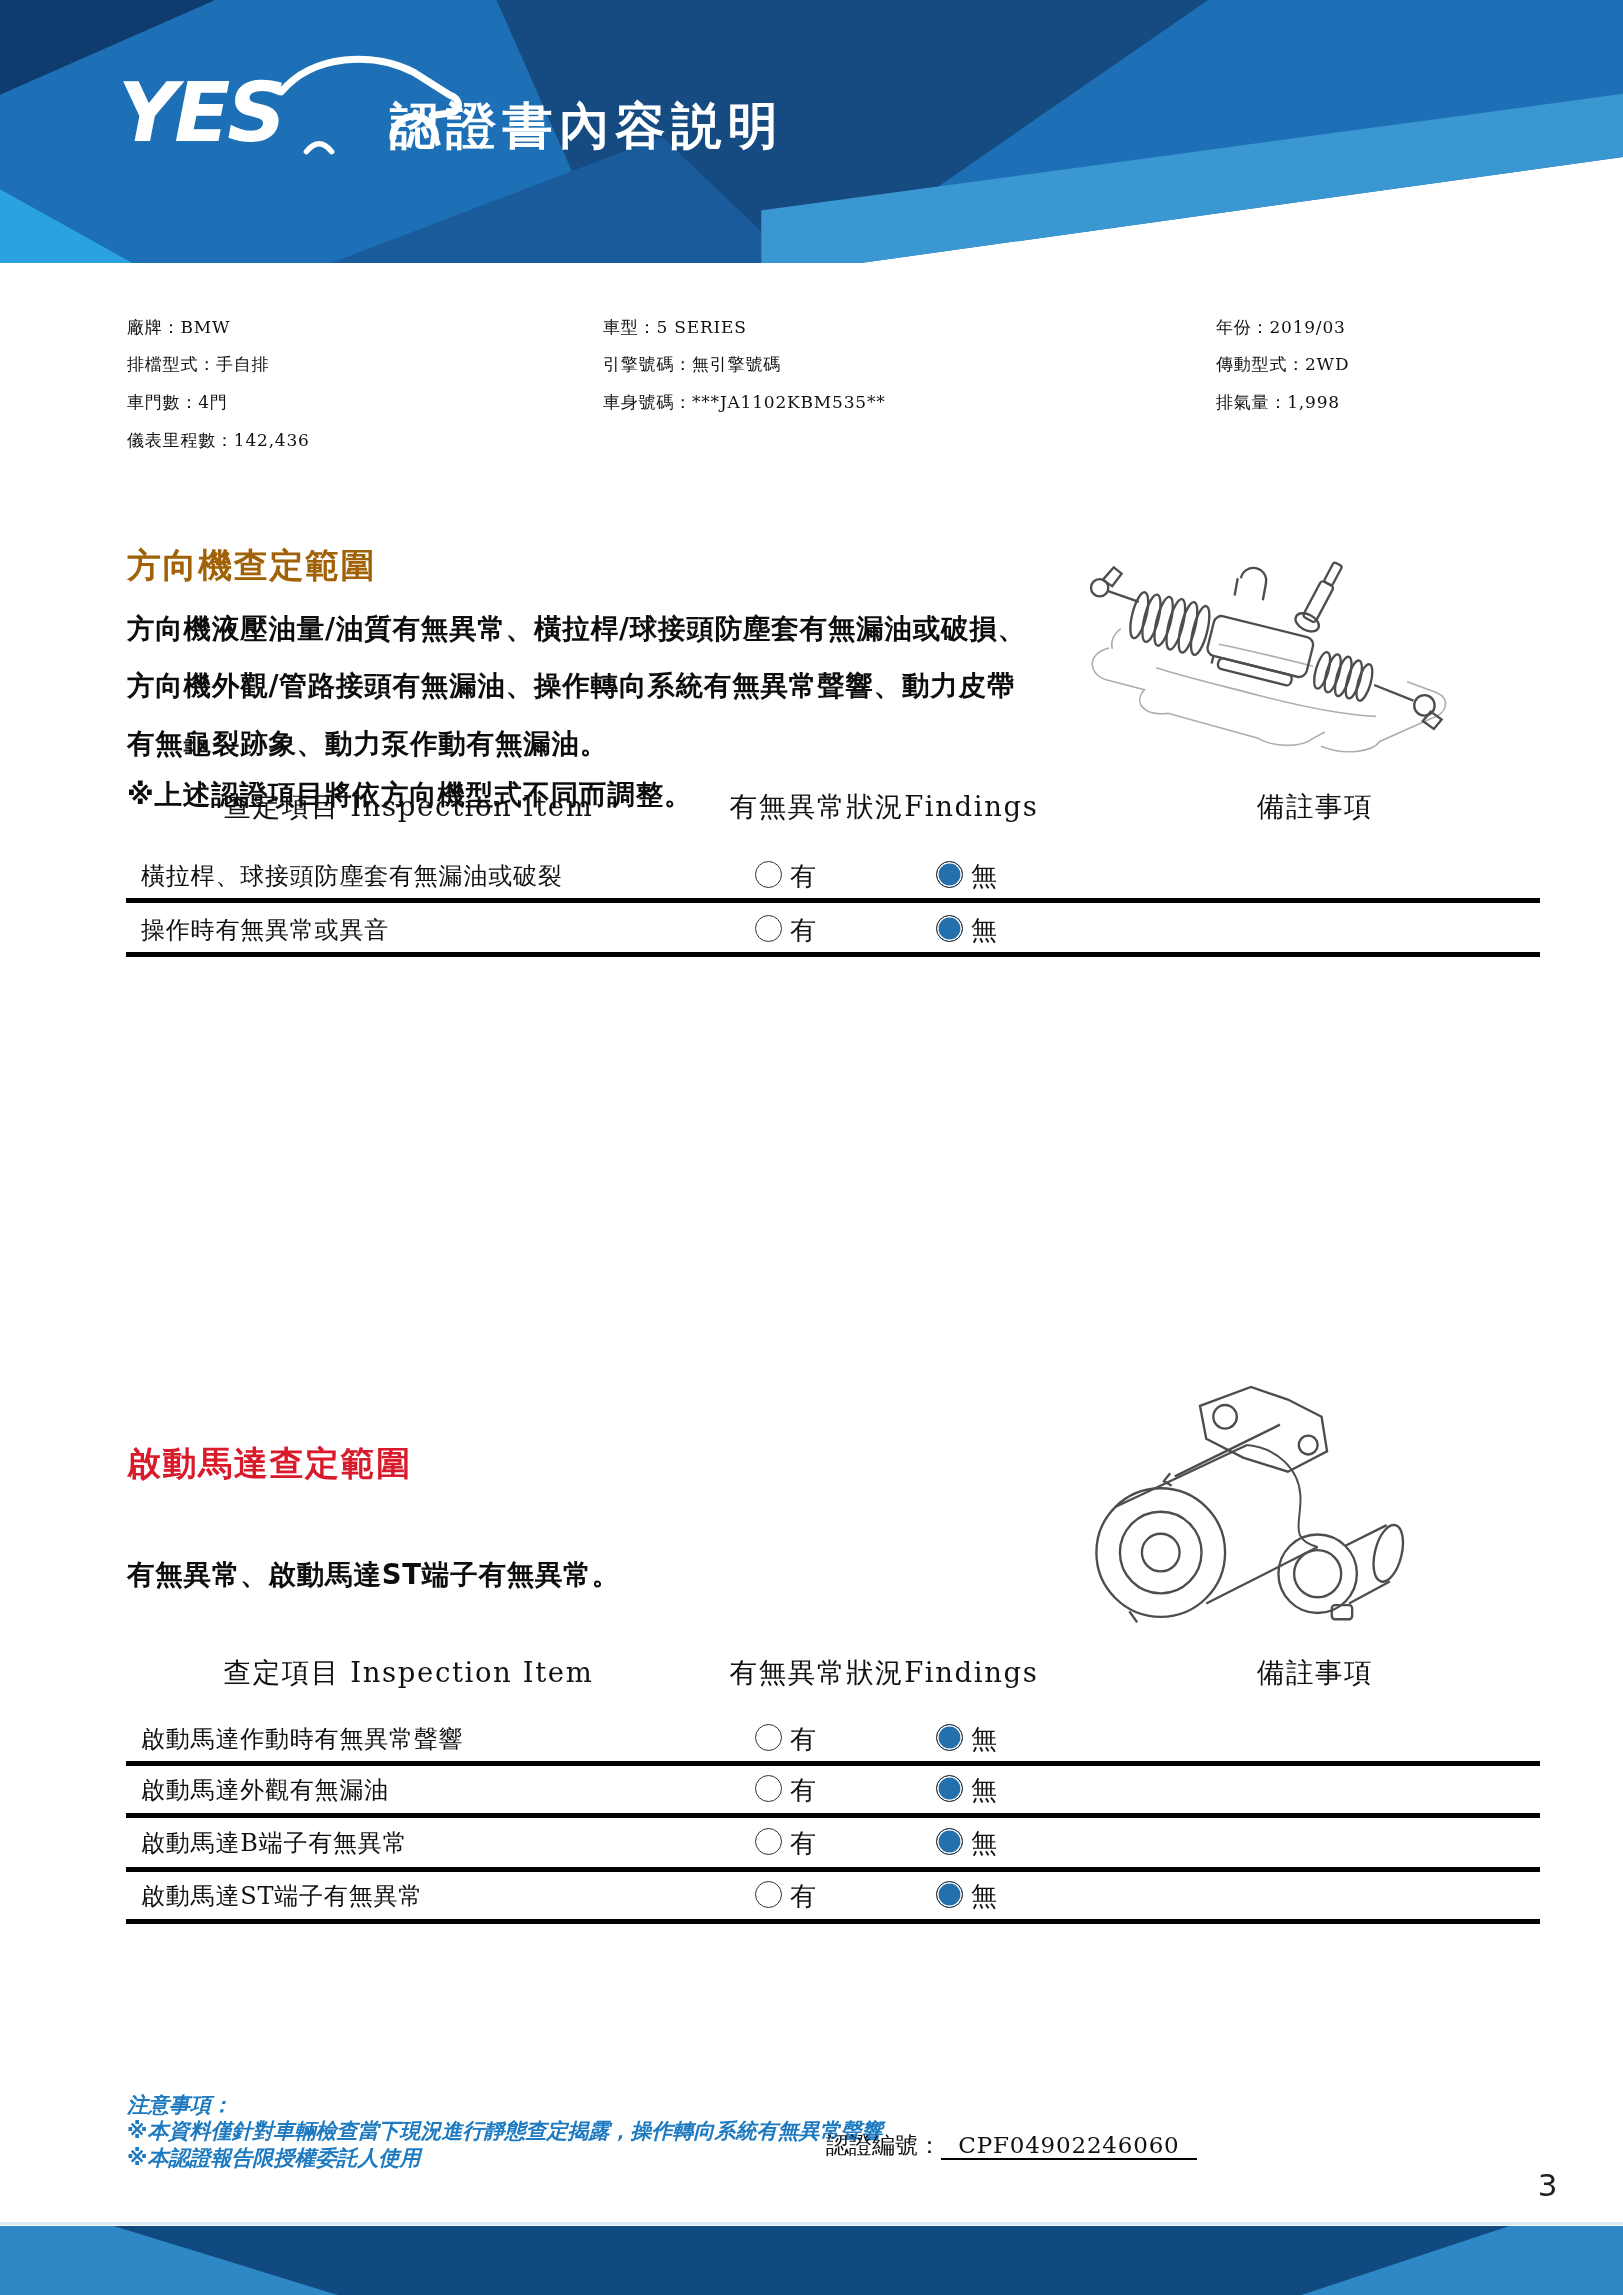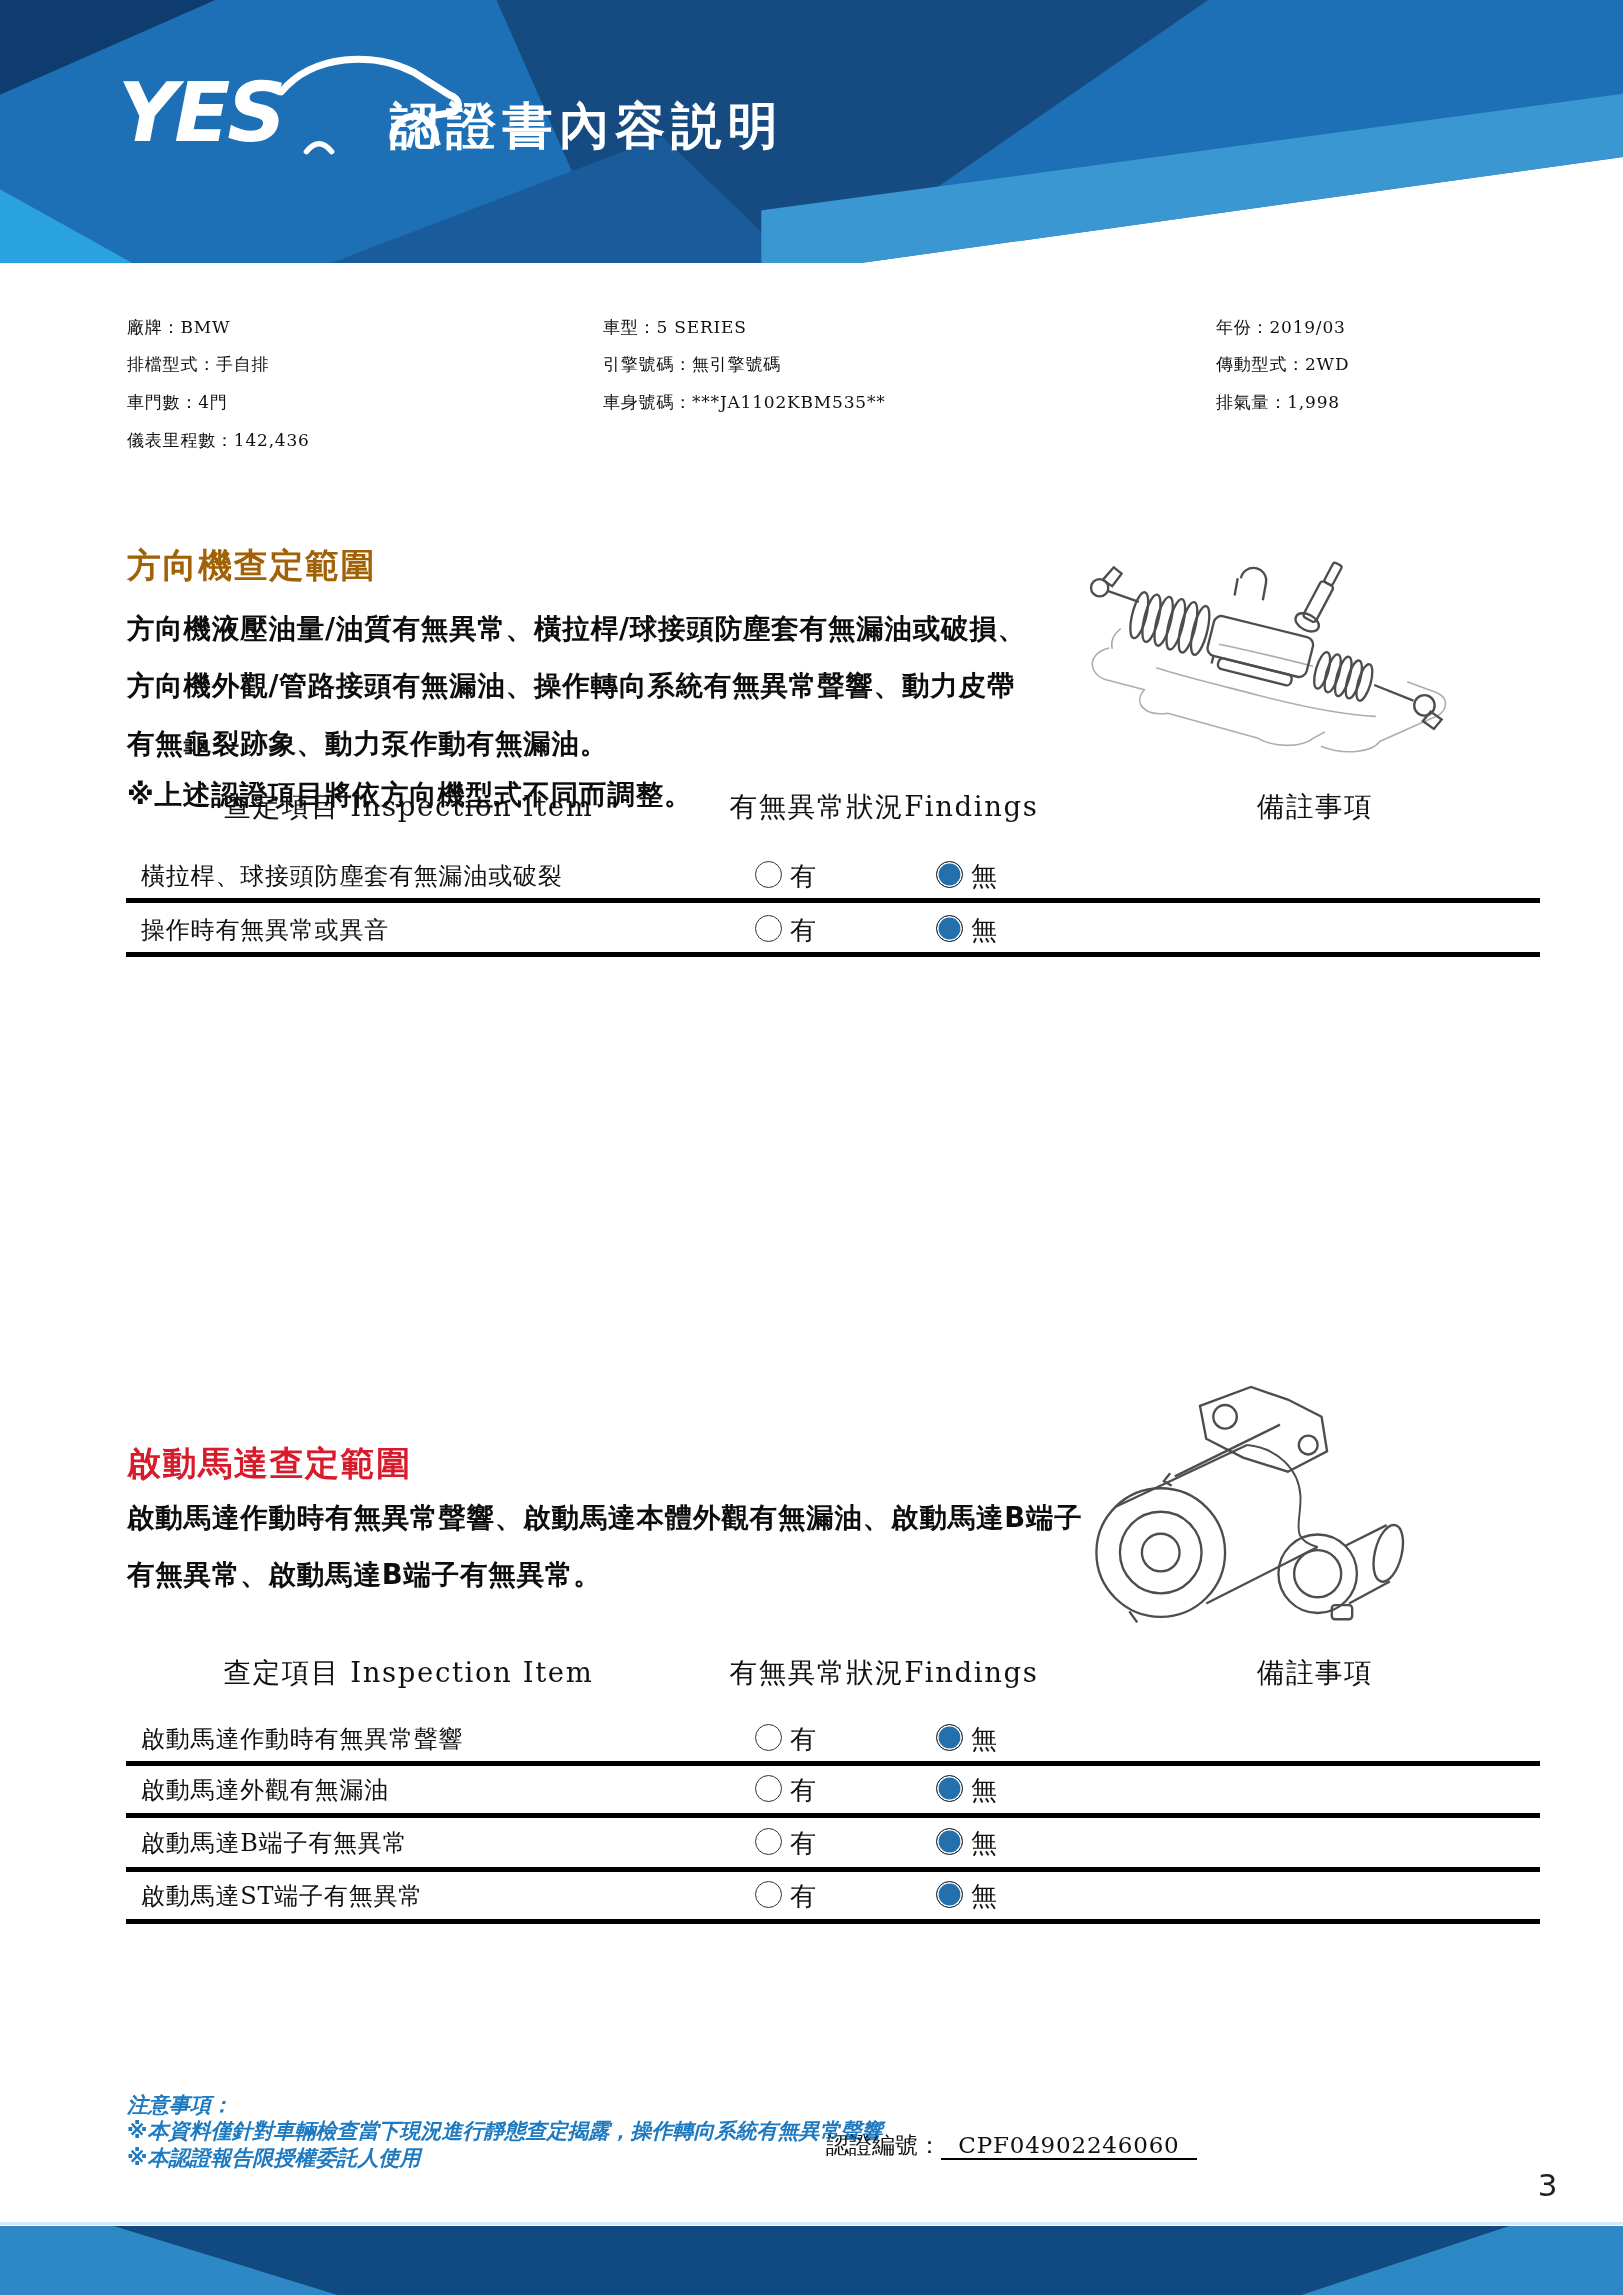--- a/index.html
+++ b/index.html
@@ -160,22 +160,21 @@
     <div class="titem">操作時有無異常或異音</div>
     <span class="radio" style="left:744px"></span>
     <span class="rlabel" style="left:779px">有</span>
     <span class="radio checked" style="left:925px"></span>
     <span class="rlabel" style="left:960px">無</span>
   </div>
   <div class="hline" style="top:952px"></div>
 
   <div class="abs sans sec-title" style="left:127px;top:1441px;color:#d91a2a">啟動馬達查定範圍</div>
 
-  <div class="abs sans desc" style="left:127px;top:1500px">啟動馬達作動時有無異常聲響、啟動馬達本體外觀有無漏油、啟動馬達B端子</div>
-  <div class="abs sans desc" style="left:127px;top:1557px">有無異常、啟動馬達B端子有無異常。</div>
+  <div class="abs sans desc" style="left:127px;top:1557px">有無異常、啟動馬達ST端子有無異常。</div>
 
   <div class="abs" style="left:1082px;top:1376px">
     <svg width="334" height="255" viewBox="0 0 425 325" fill="none">
       <g stroke="#4d4d4d" stroke-width="3">
         <path d="M150 38 L 215 14 L 262 30 L 305 52 L 312 96 L 262 122 L 205 104 L 158 80 Z"></path>
         <circle cx="182" cy="52" r="15"></circle>
         <circle cx="288" cy="88" r="12"></circle>
         <path d="M118 128 L 252 62"></path>
         <path d="M112 124 l -8 10 l 10 6"></path>
         <circle cx="100" cy="225" r="82"></circle>

